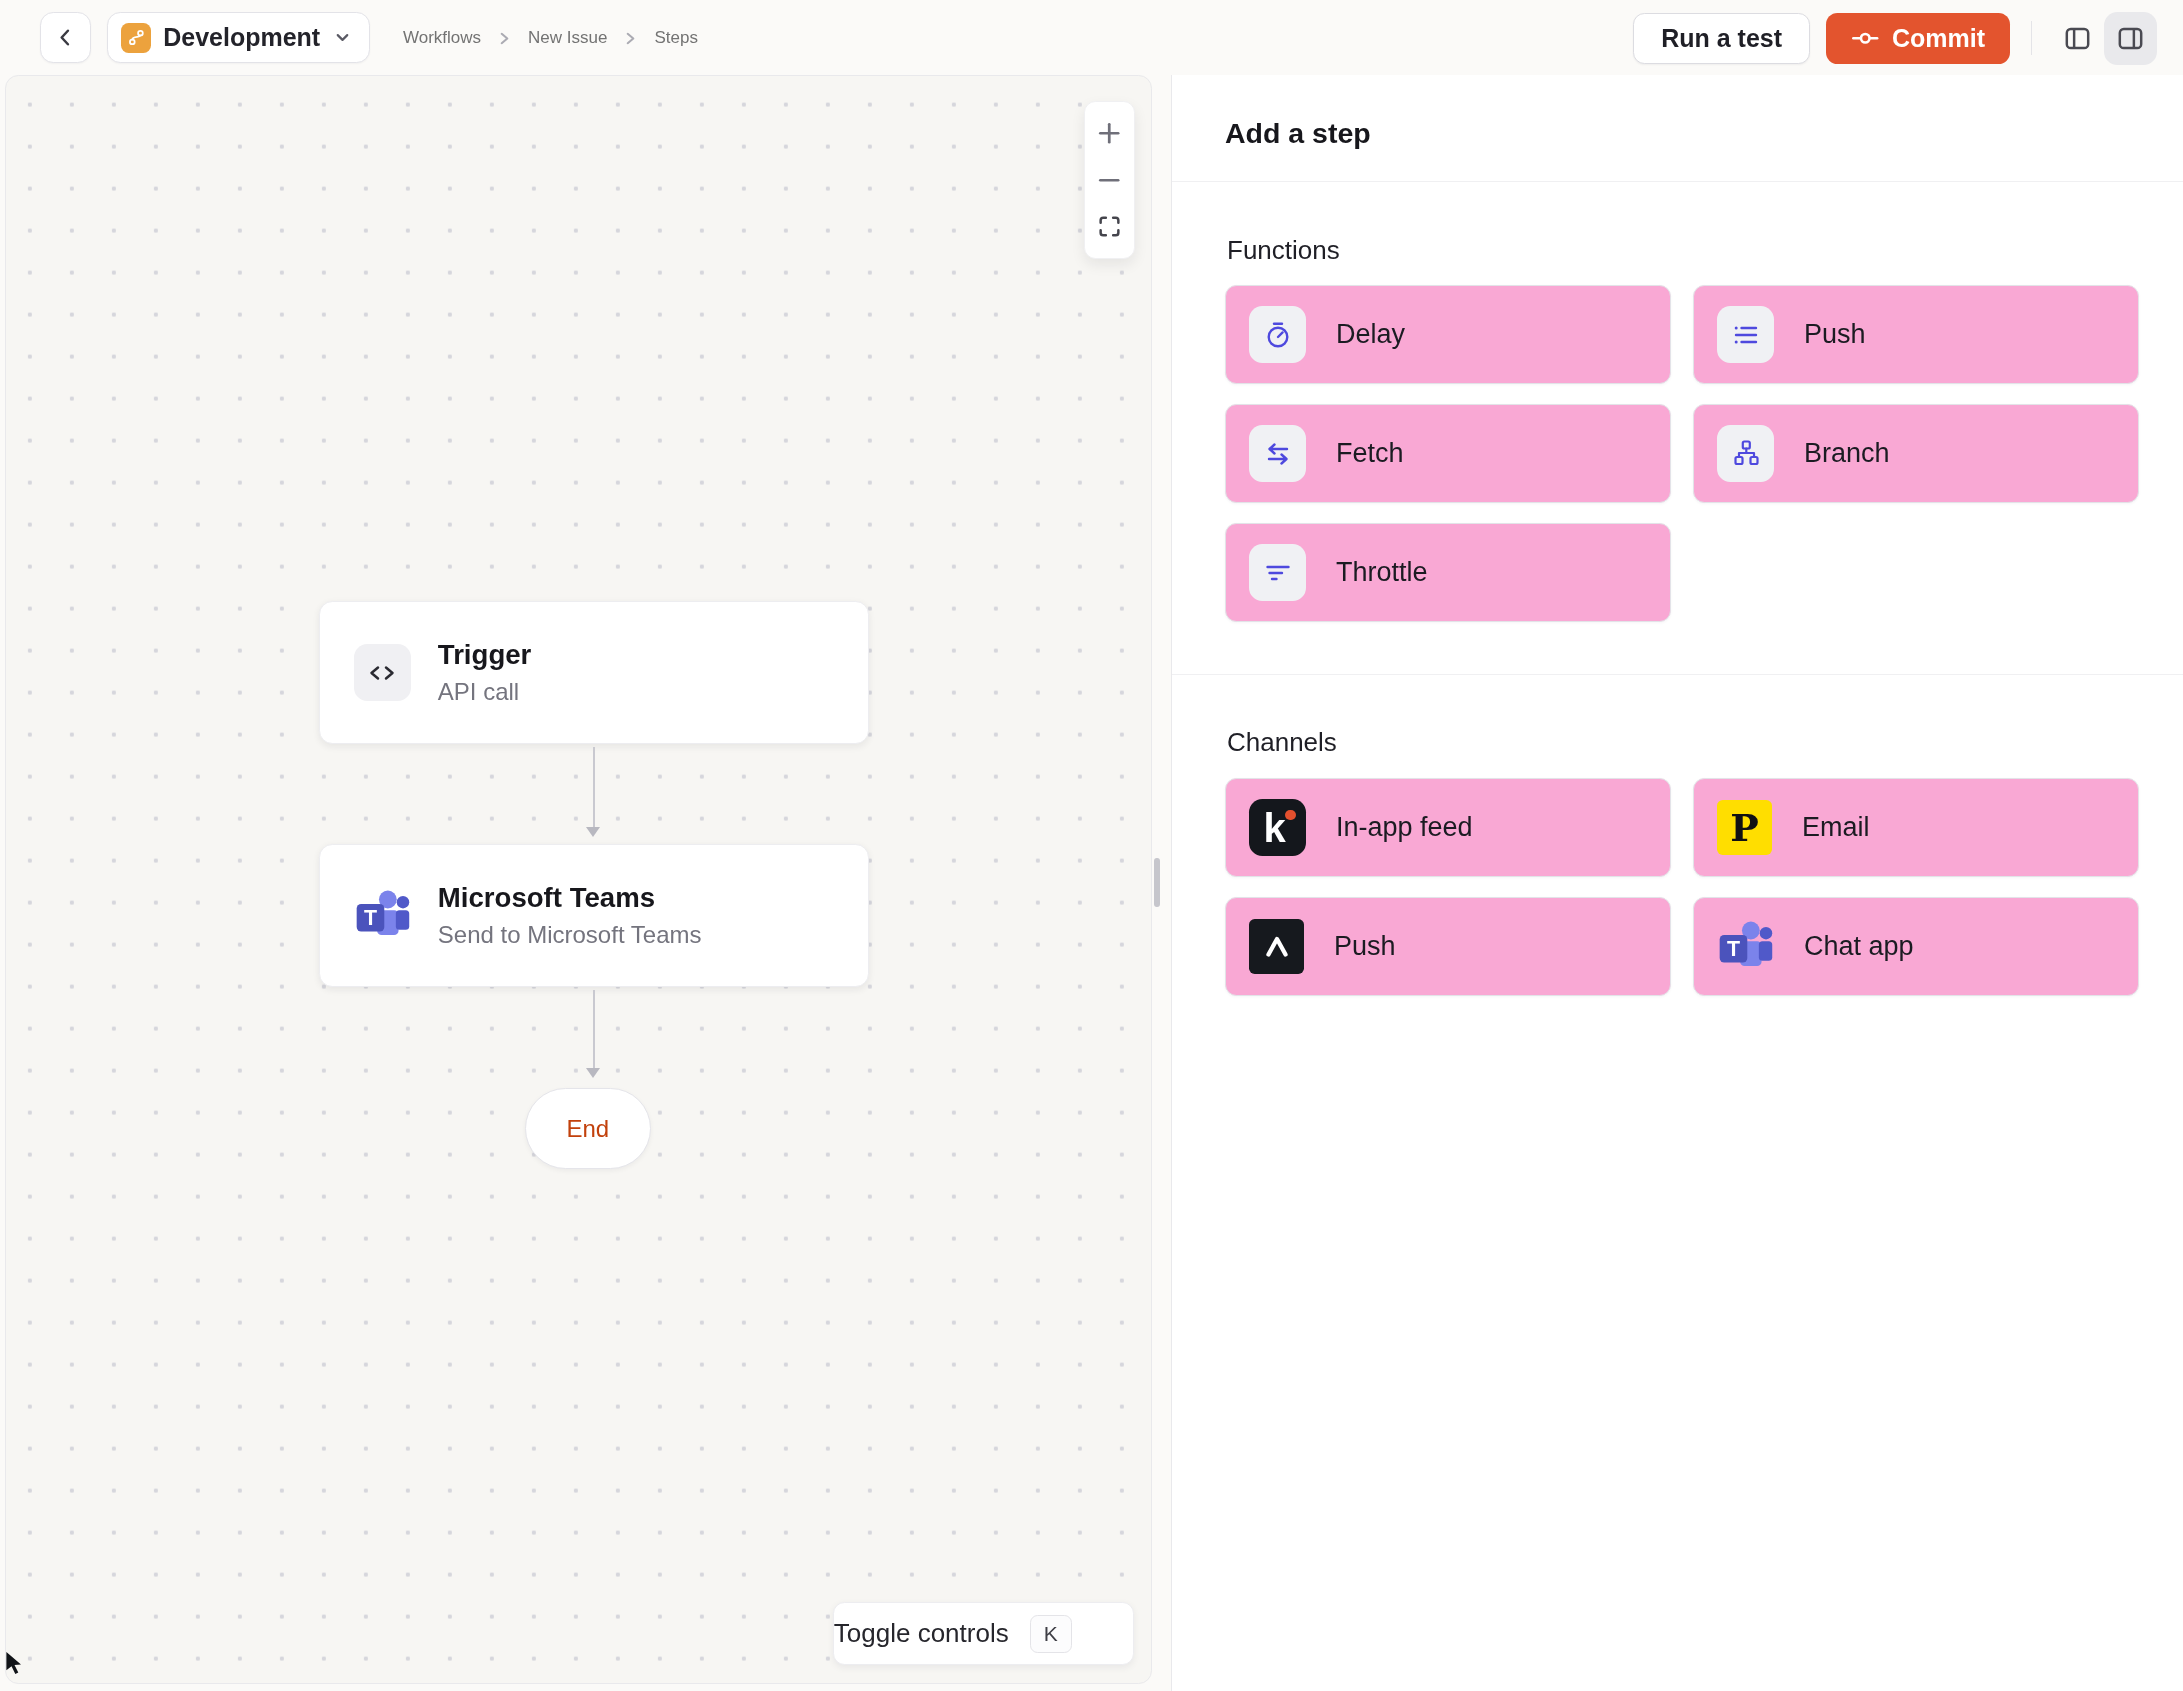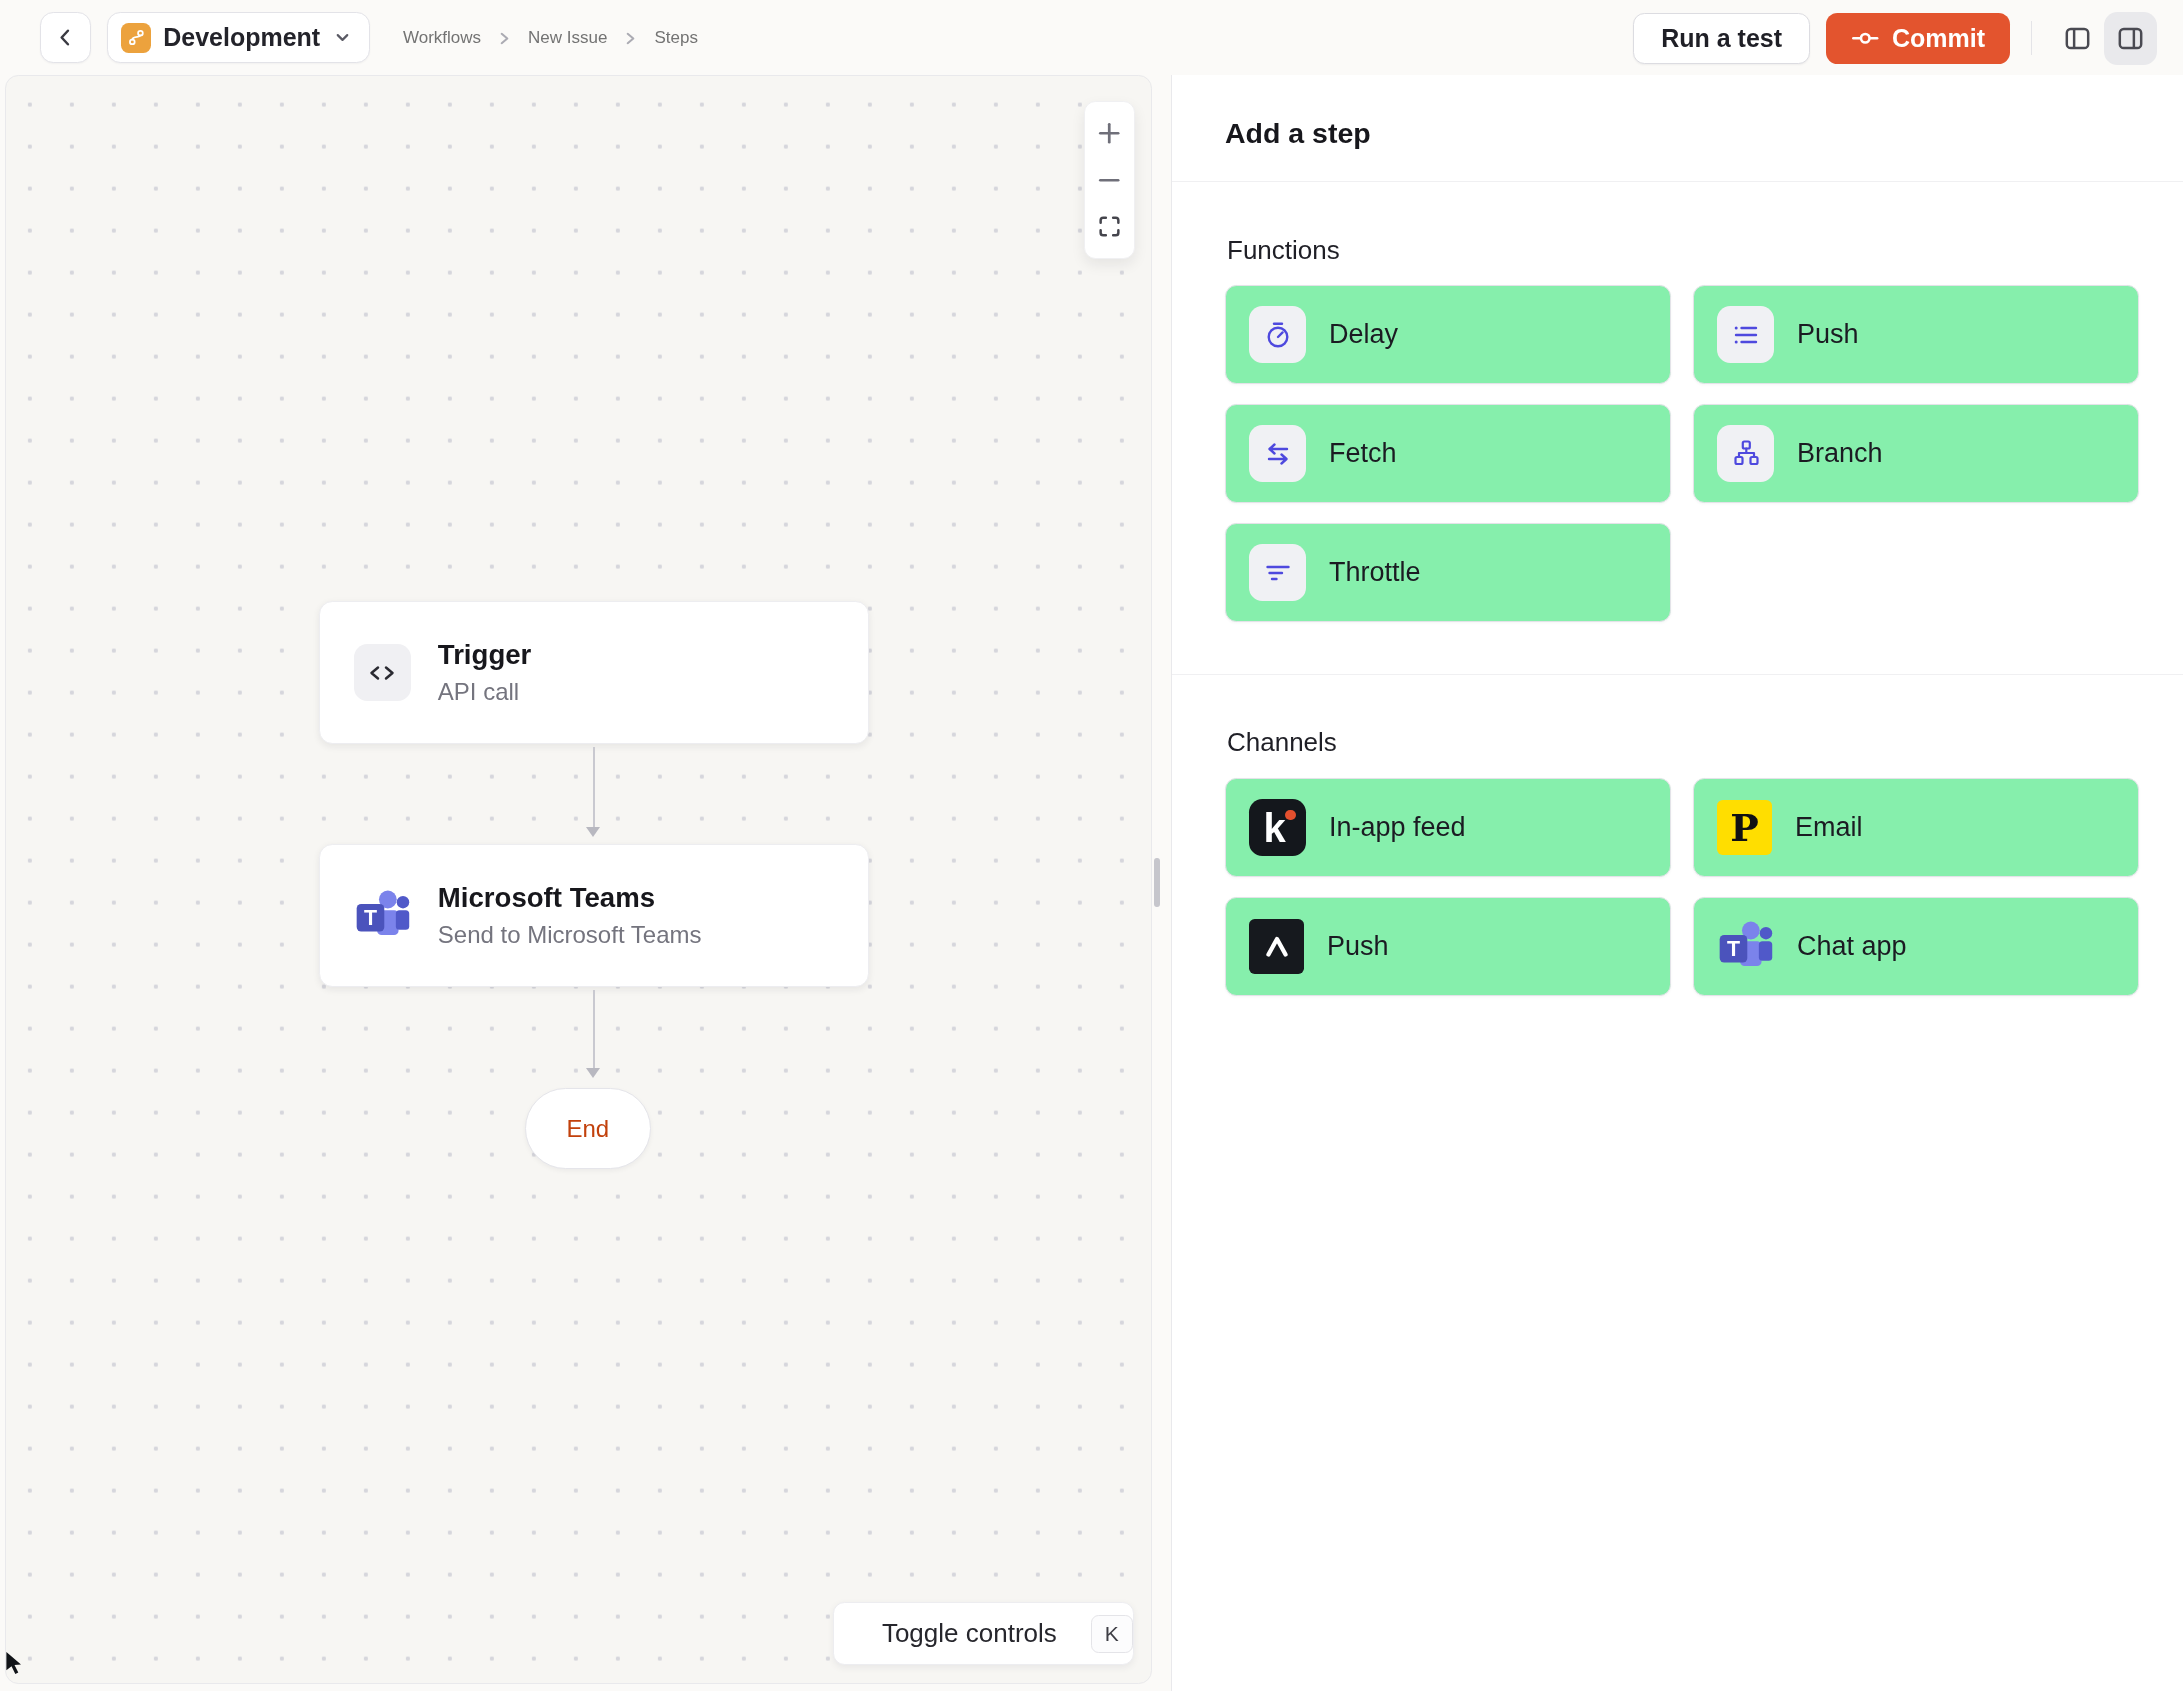--- a/index.html
+++ b/index.html
@@ -52,35 +52,35 @@
   .edge { position:absolute; left:587px; width:1.9px; background:#C9C9D0; }
   .edge-head { position:absolute; left:580px; width:0; height:0;
       border-left:7.6px solid rgba(0,0,0,0); border-right:7.6px solid rgba(0,0,0,0); border-top:10.5px solid #B8B8C0; }
 
   .end-node { position:absolute; left:519px; top:1012px; width:126px; height:81px; background:#fff;
       border:1px solid #E5E5EA; border-radius:41px; display:flex; align-items:center; justify-content:center;
       font-size:24px; font-weight:500; color:#c2410c; box-shadow:0 1.9px 4.8px rgba(25,25,45,.05); }
 
   .toggle-btn { position:absolute; left:827px; top:1526px; width:301px; height:63px; background:#fff;
       border:1px solid #EDEDF0; border-radius:11.4px; box-shadow:0 2.9px 7.6px rgba(25,25,45,.06);
-      display:flex; align-items:center; justify-content:flex-end; gap:34px; cursor:pointer; }
+      display:flex; align-items:center; justify-content:flex-start; gap:21px; cursor:pointer; }
   .toggle-label { font-size:26px; color:#26262C; }
   .kbd { width:42px; height:38px; border:1px solid #E4E4E8; background:#FCFCFD; border-radius:7.6px;
       display:flex; align-items:center; justify-content:center; font-size:21px; color:#3F3F46; }
 
   .scroll-thumb { position:absolute; left:1154px; top:858px; width:5.7px; height:49px; background:#C6C6CC; border-radius:2.9px; cursor:pointer; }
 
   
   .panel { position:absolute; left:1161px; top:75px; width:1022px; height:1616px; background:#fff; border-left:1px solid #E9E9EC;margin-left:10px; }
   .panel-title { position:absolute; left:53px; top:42px; font-size:28.5px; font-weight:600; color:#17171C; }
   .panel-div { position:absolute; left:0; width:1022px; height:1px; background:#F0F0F2; }
   .sect-label { position:absolute; left:55px; font-size:26px; font-weight:500; color:#1F1F26; }
   .grid { position:absolute; left:53px; display:grid; grid-template-columns:446px 446px; column-gap:22px; row-gap:20px; }
-  .card { height:99px; background:#86efac; border:1px solid #E3E3E8; border-radius:11.4px;
-      display:flex; align-items:center; padding-left:23px; gap:23px; box-shadow:0 1px 2.9px rgba(20,20,40,.04); cursor:pointer; }
+  .card { height:99px; background:#f9a8d4; border:1px solid #E3E3E8; border-radius:11.4px;
+      display:flex; align-items:center; padding-left:23px; gap:30px; box-shadow:0 1px 2.9px rgba(20,20,40,.04); cursor:pointer; }
   .card-label { font-size:27px; font-weight:500; color:#1B1B22; }
   .fn-icon-box { width:57px; height:57px; border-radius:13.3px; background:#F0F1F4; display:flex; align-items:center; justify-content:center; flex:none; }
 
   .logo-knock { position:relative; width:57px; height:57px; border-radius:13.3px; background:#14171C;
       display:flex; align-items:center; justify-content:center; flex:none; }
   .logo-knock .kletter { color:#fff; font-size:40px; font-weight:700; line-height:1; margin-top:1.9px; margin-right:5.7px; }
   .logo-knock .kdot { position:absolute; top:10.5px; right:10.5px; width:10.5px; height:10.5px; border-radius:50%; background:#E4502E; }
   .logo-postmark { width:55px; height:55px; border-radius:5.7px; background:#FFDE00; display:flex; align-items:center; justify-content:center; flex:none; }
   .logo-postmark .pletter { font-family:"DejaVu Serif", serif; font-weight:700; font-size:38px; color:#101013; }
   .logo-expo { width:55px; height:55px; border-radius:5.7px; background:#16191E; display:flex; align-items:center; justify-content:center; flex:none; }

